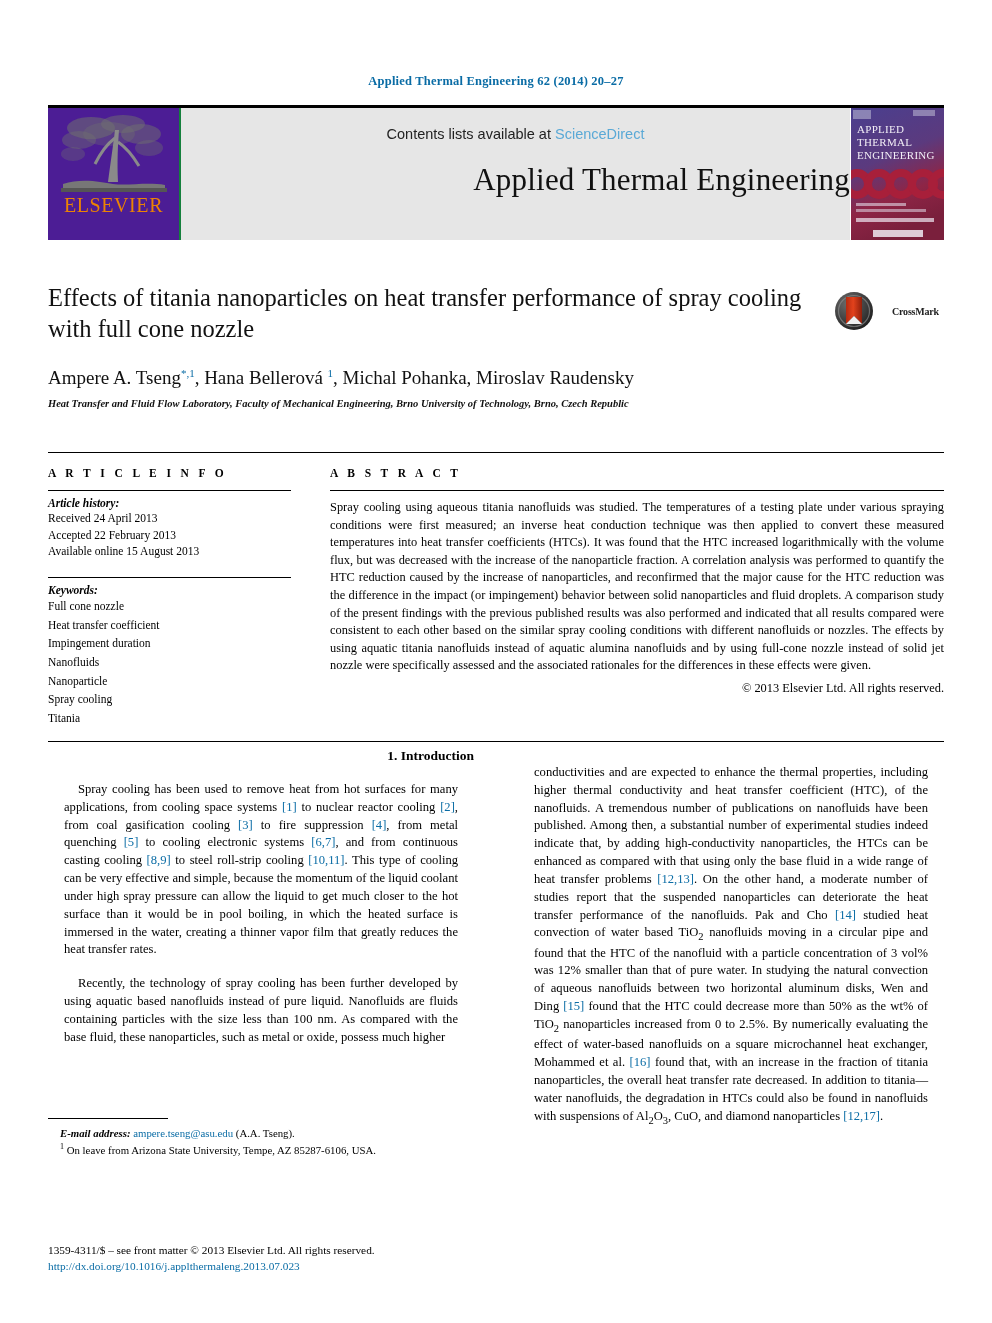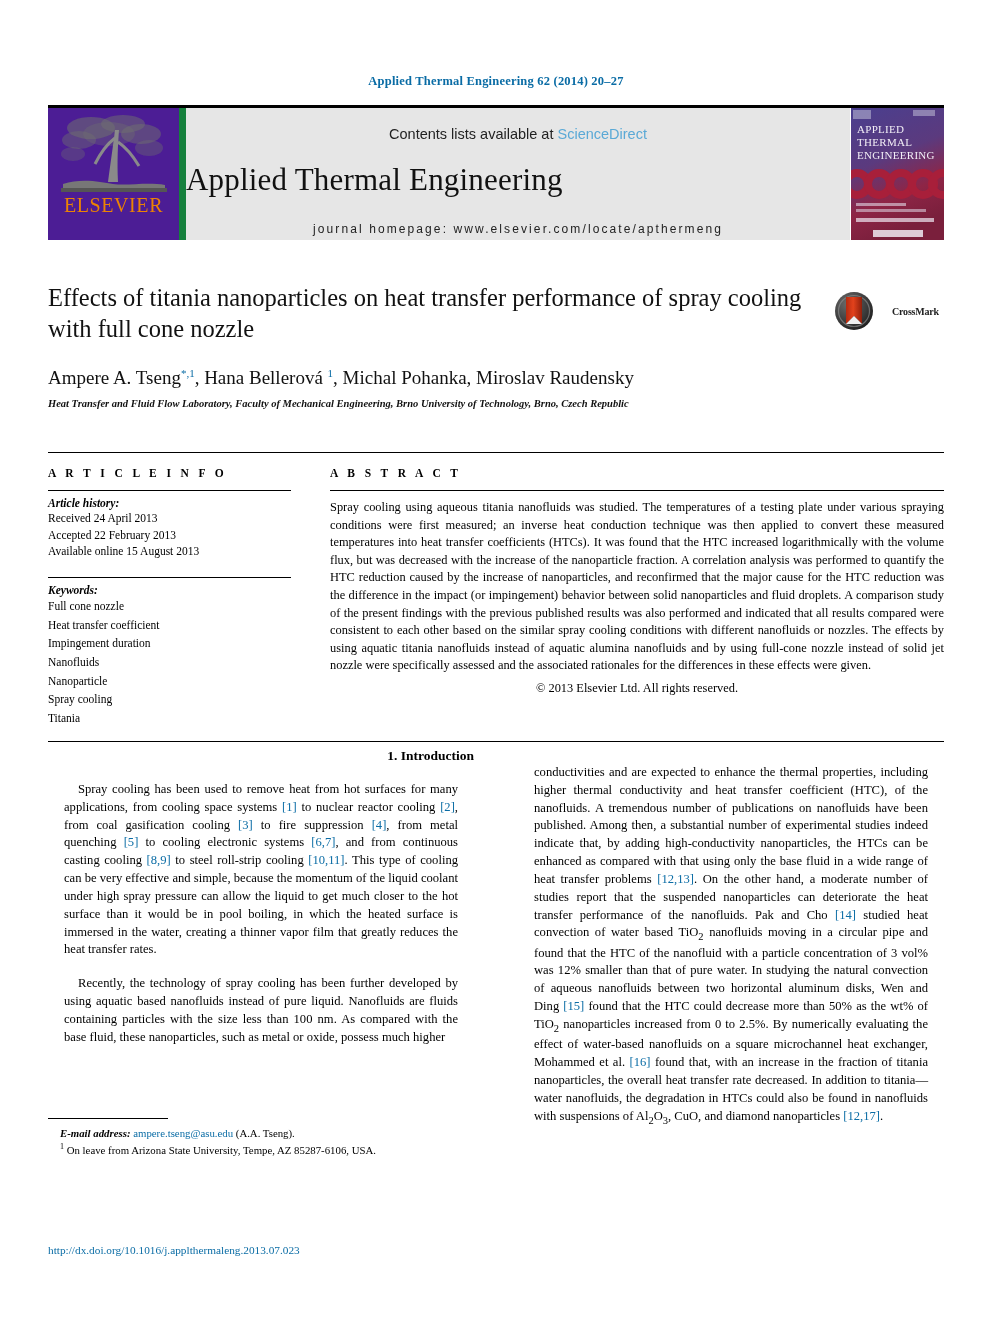--- a/index.html
+++ b/index.html
@@ -54,32 +54,32 @@
     font-family: "Liberation Serif", serif;
     font-size: 20px;
     letter-spacing: 0.6px;
     color: #ec8403;
     margin-top: -2px;
   }
   .masthead-center {
     flex: 1 1 auto;
     background: #e6e6e6;
     position: relative;
-    border-left: 7px solid #15803d;
+    border-left: 2px solid #15803d;
   }
   .contents-line {
     text-align: center;
     font-family: "Liberation Sans", sans-serif;
     font-size: 14.5px;
     color: #222;
     padding-top: 18px;
   }
   .contents-line .sd { color: #5aa9d6; }
   .journal-title {
-    text-align: left;
+    text-align: right;
     font-family: "Liberation Serif", serif;
     font-size: 31px;
     color: #111;
     margin-top: 20px;
     letter-spacing: 0.2px;
   }
   .homepage-line {
     text-align: center;
     font-family: "Liberation Sans", sans-serif;
     font-size: 12px;
@@ -185,21 +185,21 @@
     font-family: "Liberation Serif", serif;
     font-size: 12.4px;
     line-height: 1.42;
     text-align: justify;
     color: #000;
     margin: 0;
   }
   .copyright {
     font-family: "Liberation Serif", serif;
     font-size: 12.4px;
-    text-align: center;
+    text-align: right;
     margin-top: 6px;
   }
 
   
   .body-area {
     position: absolute;
     top: 748px; left: 48px; width: 896px; height: 460px;
     display: flex;
     gap: 44px;
   }
@@ -284,21 +284,20 @@
           <rect x="0" y="76" width="106" height="4" fill="#555"></rect>
         </svg>
         <div class="elsevier-word">ELSEVIER</div>
       </div>
 
       <div class="masthead-center">
         <div class="contents-line">
           <span>Contents lists available at </span><span class="sd">ScienceDirect</span>
         </div>
         <div class="journal-title">Applied Thermal Engineering</div>
-        <div class="homepage-line">journal homepage: www.elsevier.com/locate/apthermeng</div>
       </div>
 
       <div class="cover-thumb">
         <svg width="94" height="132" viewBox="0 0 94 132">
           <defs>
             <linearGradient id="cg" x1="0" y1="0" x2="0.3" y2="1">
               <stop offset="0%" stop-color="#4a3f8f"></stop>
               <stop offset="45%" stop-color="#5b3a7e"></stop>
               <stop offset="75%" stop-color="#8e2546"></stop>
               <stop offset="100%" stop-color="#7a1f3c"></stop>
@@ -405,16 +404,17 @@
     <div class="fn-rule"></div>
     <p class="fn fn-indent">
       <em>E-mail address:</em>
       <span class="link">ampere.tseng@asu.edu</span>
       <span>(A.A. Tseng).</span>
     </p>
     <p class="fn fn-indent"><sup>1</sup> On leave from Arizona State University, Tempe, AZ 85287-6106, USA.</p>
   </div>
 
   <div class="issn-block">
+    <div class="issn-line">1359-4311/$ – see front matter © 2013 Elsevier Ltd. All rights reserved.</div>
     <div class="doi-line">http://dx.doi.org/10.1016/j.applthermaleng.2013.07.023</div>
   </div>
 
 </div>
 
 </body></html>

